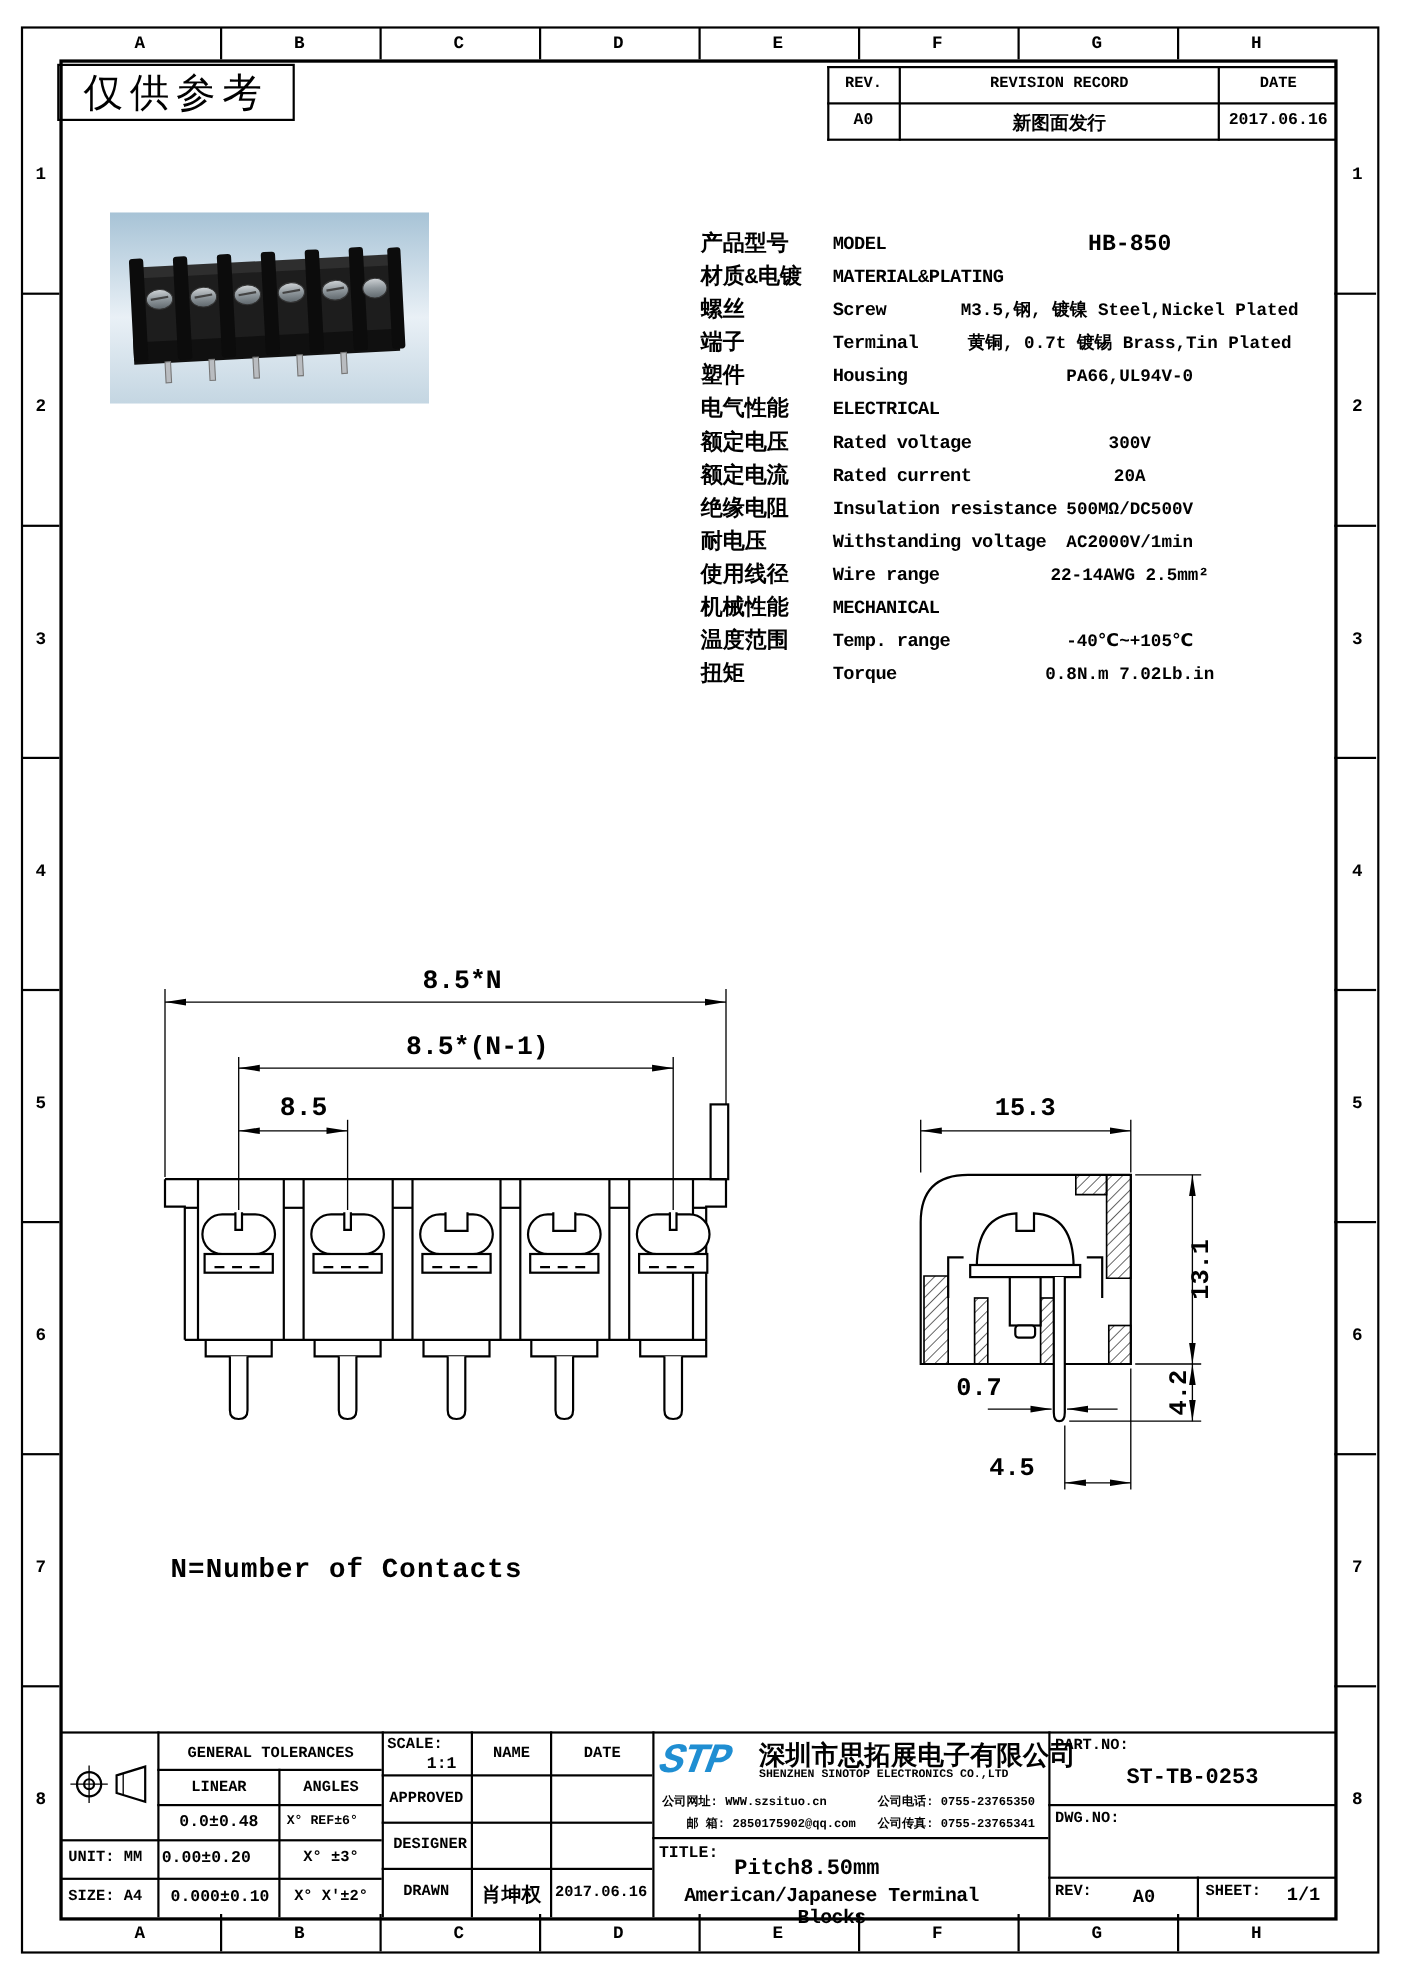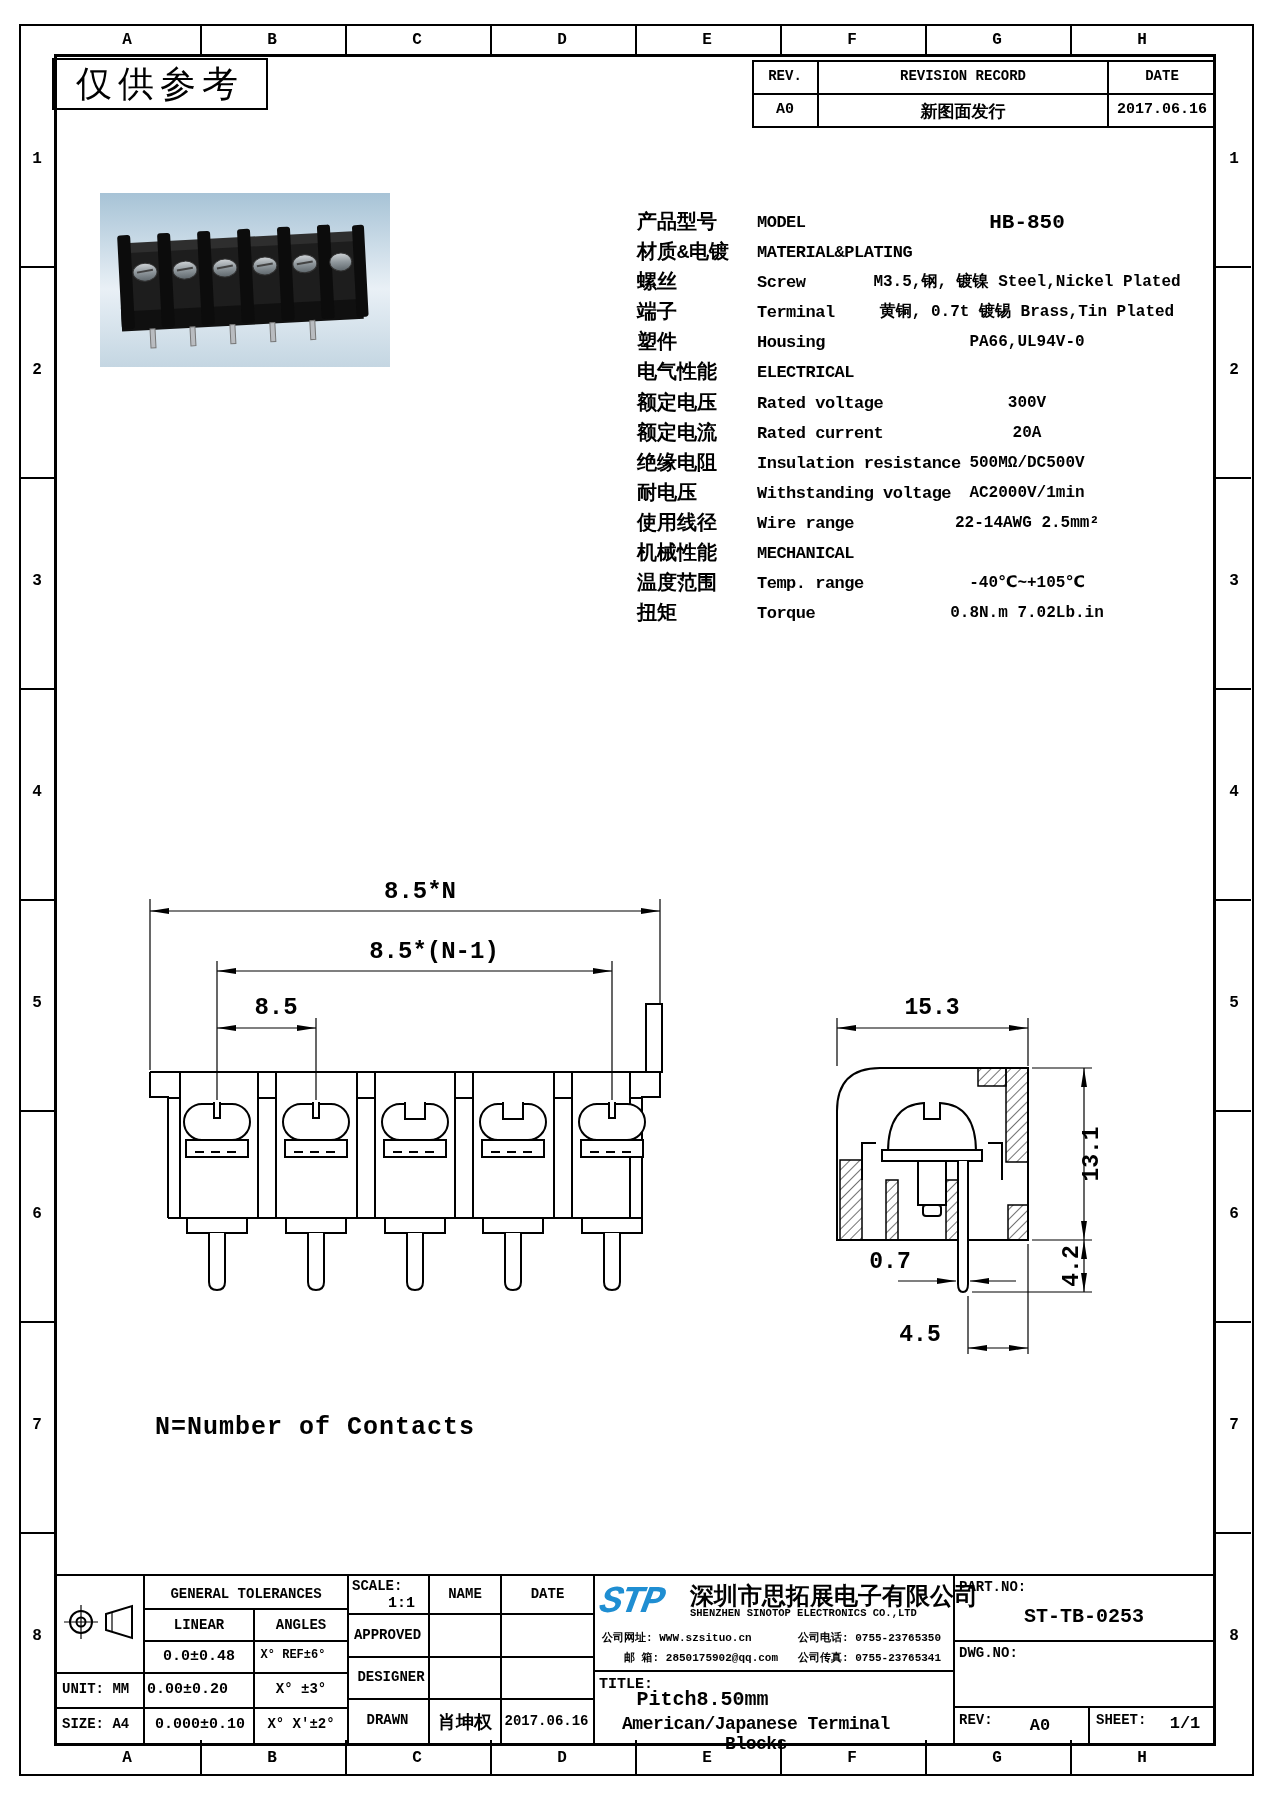--- a/index.html
+++ b/index.html
@@ -428,21 +428,21 @@
     <span>公司电话:</span> <span>0755-23765350</span>
   </div>
   <div class="tbl" style="left:596px;top:1650px;font-size:11px;white-space:nowrap;margin-left:28px;">
     <span>邮 箱:</span> <span>2850175902@qq.com</span>
   </div>
   <div class="tbl" style="left:798px;top:1650px;font-size:11px;white-space:nowrap;">
     <span>公司传真:</span> <span>0755-23765341</span>
   </div>
 
   <div class="tbl" style="left:599px;top:1676px;font-size:15px;">TITLE:</div>
-  <div class="tbl ctr" style="left:558px;top:1688px;width:289px;font-size:20px;">Pitch8.50mm</div>
+  <div class="tbl ctr" style="left:589px;top:1688px;width:289px;font-size:20px;">Pitch8.50mm</div>
   <div class="tbl ctr" style="left:593px;top:1714px;width:326px;font-size:18px;letter-spacing:-0.5px;">American/Japanese Terminal Blocks</div>
 
   <div class="tbl" style="left:959px;top:1579px;font-size:14px;">PART.NO:</div>
   <div class="tbl ctr" style="left:953px;top:1605px;width:262px;font-size:20px;">ST-TB-0253</div>
   <div class="tbl" style="left:959px;top:1645px;font-size:14px;">DWG.NO:</div>
   <div class="tbl" style="left:959px;top:1712px;font-size:14px;">REV:</div>
   <div class="tbl ctr" style="left:1010px;top:1716px;width:60px;font-size:17px;">A0</div>
   <div class="tbl" style="left:1096px;top:1712px;font-size:14px;">SHEET:</div>
   <div class="tbl ctr" style="left:1160px;top:1714px;width:50px;font-size:17px;">1/1</div>
 

